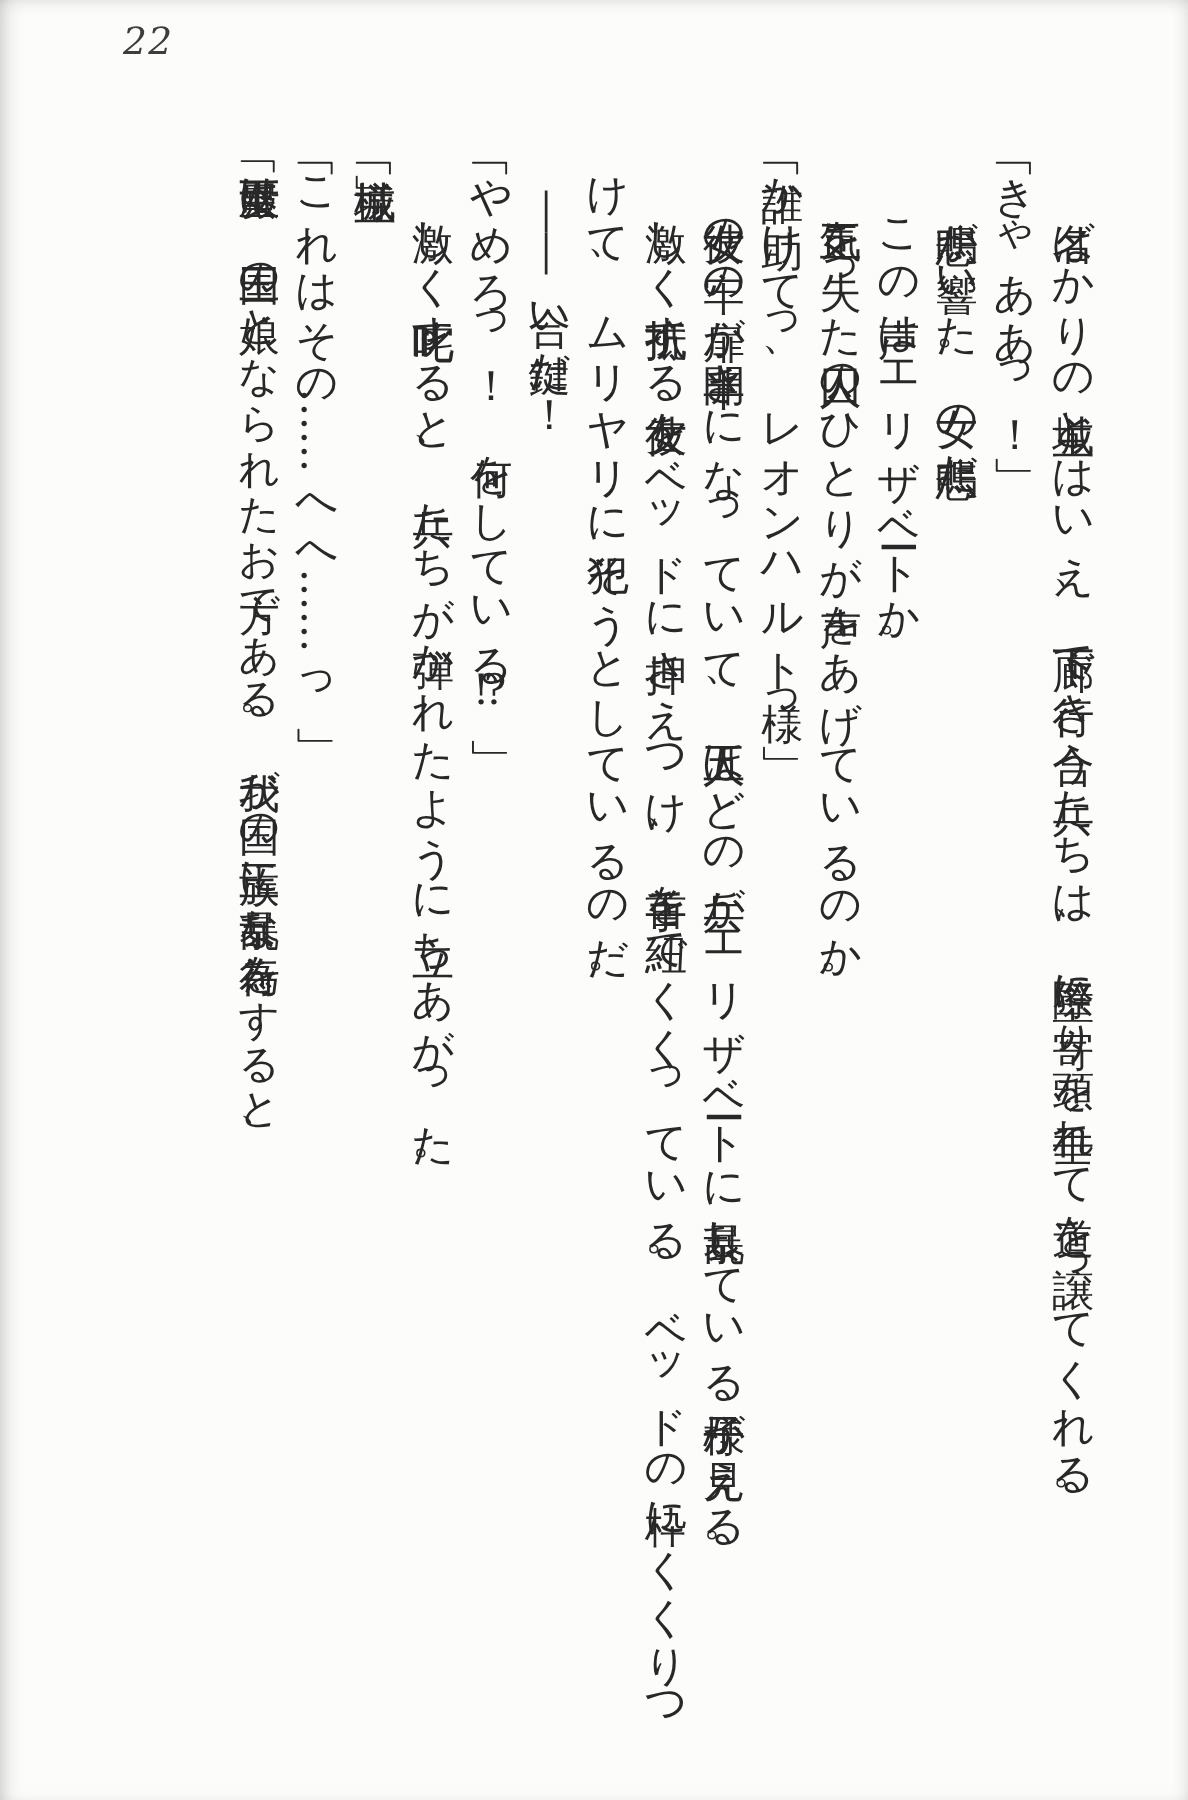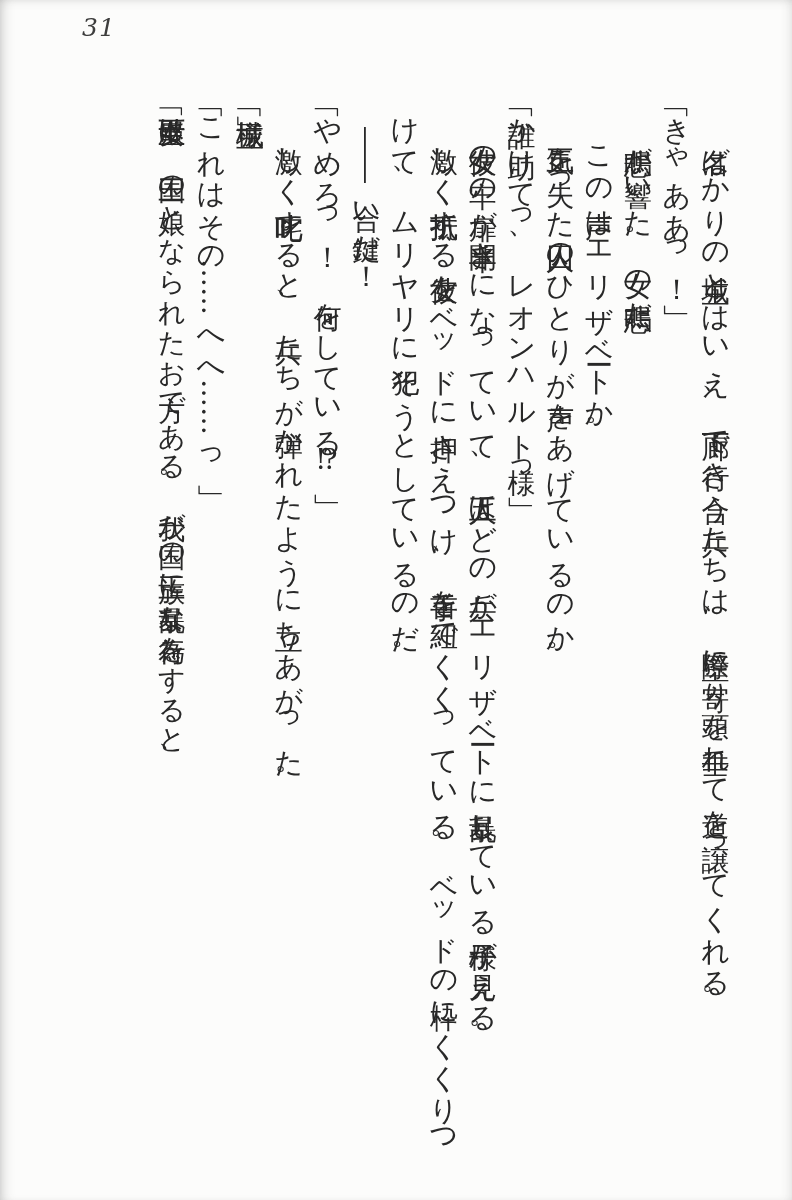--- a/index.html
+++ b/index.html
@@ -53,21 +53,21 @@
   
   .text-block p.squeeze {
     font-size: 27.1px;
   }
 </style>
 </head>
 <body>
 
 <div class="page">
 
-  <div class="page-number">31</div>
+  <div class="page-number">22</div>
 
   <div class="text-block">
     <p class="indent">名ばかりの城主とはいえ、廊下で行き合う兵たちは、壁際に寄り頭を垂れて道を譲ってくれる。</p>
     <p>「きゃああっ！」</p>
     <p class="indent">悲鳴が響いた。女の悲鳴だ。</p>
     <p class="indent">この声はエリザベートか。</p>
     <p class="indent">正気を失った囚人のひとりが声をあげているのか。</p>
     <p>「誰か助けてっ、レオンハルト様っ」</p>
     <p class="indent">彼女の牢の扉が半開きになっていて、五人ほどの兵がエリザベートに乱暴している様子が見える。</p>
     <p class="indent">激しく抵抗する彼女をベッドに押さえつけ、手首を紐でくくっている。ベッドの枠にくくりつけて、ムリヤリに犯そうとしているのだ。</p>

